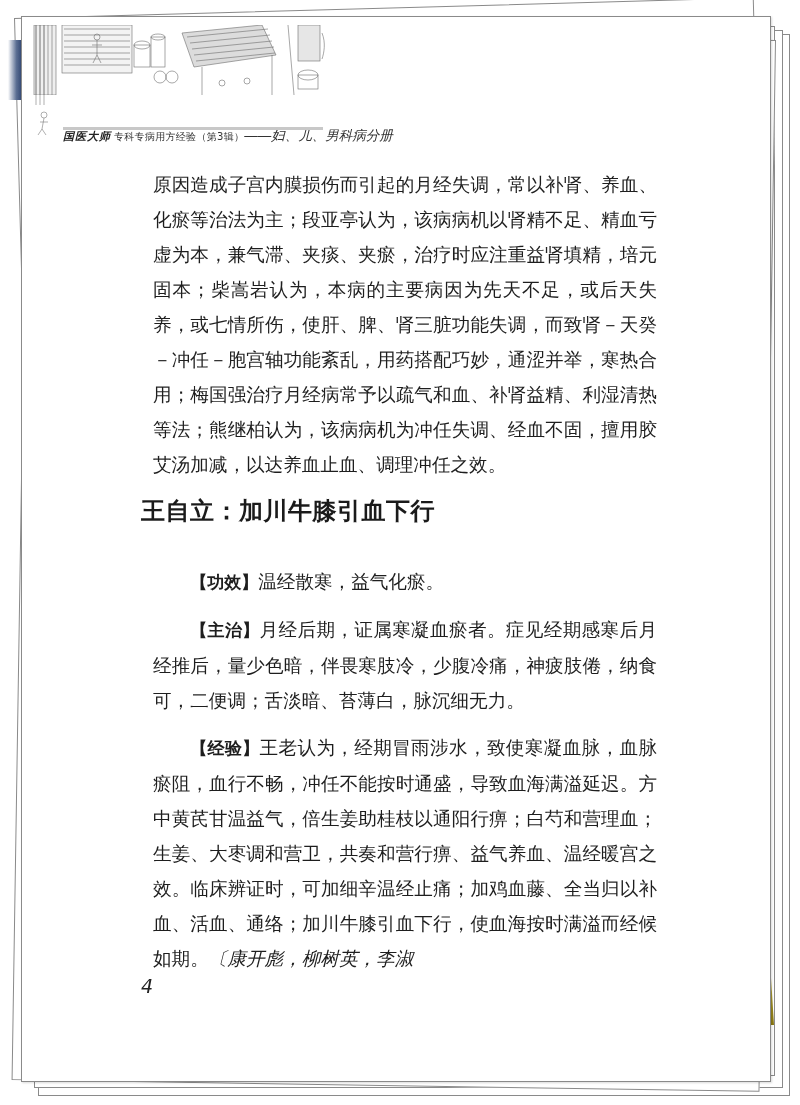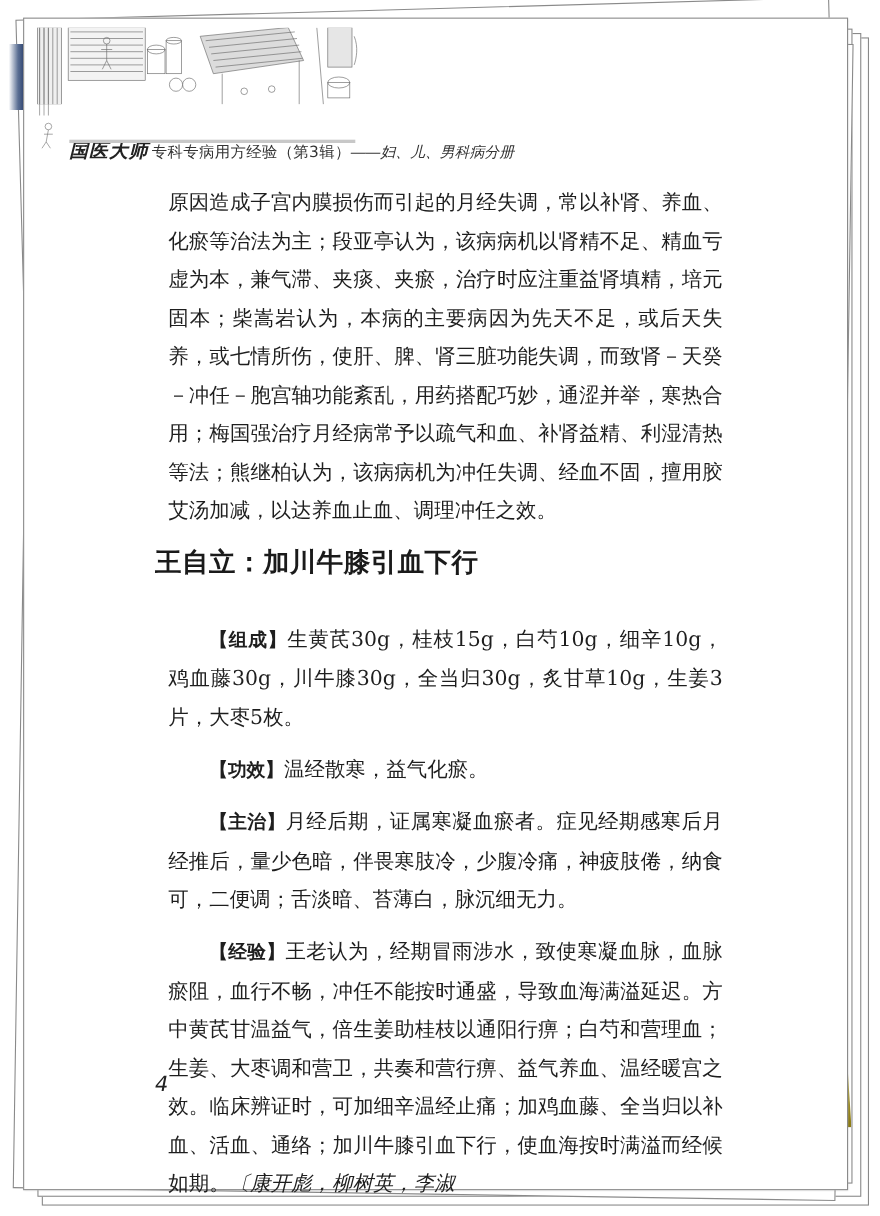--- a/index.html
+++ b/index.html
@@ -42,25 +42,25 @@
   .header-art svg { width: 100%; height: 100%; display: block; }
   .header-art-left {
     position: absolute; left: 0; top: 8px; width: 40px; height: 110px;
   }
   .running-head {
     position: absolute; left: 41px; top: 76px; height: 24px;
     display: flex; align-items: baseline; white-space: nowrap;
   }
   .rh-brand {
     font-family: "DejaVu Serif", serif; font-weight: bold; font-style: italic;
-    font-size: 17px; color: #222; letter-spacing: 1px;
+    font-size: 11px; color: #222; letter-spacing: 1px;
   }
   .rh-title {
     font-family: "DejaVu Sans", "Liberation Sans", sans-serif;
-    font-size: 14px; color: #333; margin-left: 3px; letter-spacing: 0.3px; margin-top: 37px;
+    font-size: 10px; color: #333; margin-left: 3px; letter-spacing: 0.3px; margin-top: 37px;
   }
   .rh-sub {
     font-family: Liberation Sans, sans-serif; font-style: italic; font-size: 13.5px; color: #333;
   }
   .running-rule {
     position: absolute; left: 41px; top: 110px; width: 260px; height: 3px;
     background: #c8c8c8;
   }
   .body-text {
     position: absolute; left: 119px; top: 138px; width: 528px;
@@ -149,20 +149,19 @@
   </div>
   <div class="running-rule"></div>
 
   <div class="body-text">
     <p class="para">原因造成子宫内膜损伤而引起的月经失调，常以补肾、养血、化瘀等治法为主；段亚亭认为，该病病机以肾精不足、精血亏虚为本，兼气滞、夹痰、夹瘀，治疗时应注重益肾填精，培元固本；柴嵩岩认为，本病的主要病因为先天不足，或后天失养，或七情所伤，使肝、脾、肾三脏功能失调，而致肾－天癸－冲任－胞宫轴功能紊乱，用药搭配巧妙，通涩并举，寒热合用；梅国强治疗月经病常予以疏气和血、补肾益精、利湿清热等法；熊继柏认为，该病病机为冲任失调、经血不固，擅用胶艾汤加减，以达养血止血、调理冲任之效。</p>
   </div>
 
   <div class="section-heading">王自立：加川牛膝引血下行</div>
 
   <div class="recipe">
-    <p class="para indent"><span class="tag">【组成】</span><span>生黄芪30g，桂枝15g，白芍10g，细辛10g，鸡血藤30g，川牛膝30g，全当归30g，炙甘草10g，生姜3片，大枣5枚。</span></p>
     <p class="para indent"><span class="tag">【功效】</span><span>温经散寒，益气化瘀。</span></p>
     <p class="para indent"><span class="tag">【主治】</span><span>月经后期，证属寒凝血瘀者。症见经期感寒后月经推后，量少色暗，伴畏寒肢冷，少腹冷痛，神疲肢倦，纳食可，二便调；舌淡暗、苔薄白，脉沉细无力。</span></p>
     <p class="para indent"><span class="tag">【经验】</span><span>王老认为，经期冒雨涉水，致使寒凝血脉，血脉瘀阻，血行不畅，冲任不能按时通盛，导致血海满溢延迟。方中黄芪甘温益气，倍生姜助桂枝以通阳行痹；白芍和营理血；生姜、大枣调和营卫，共奏和营行痹、益气养血、温经暖宫之效。临床辨证时，可加细辛温经止痛；加鸡血藤、全当归以补血、活血、通络；加川牛膝引血下行，使血海按时满溢而经候如期。</span><span class="cite">〔康开彪，柳树英，李淑</span></p>
   </div>
 
   <div class="page-number">4</div>
 </div>
 
 </body></html>

